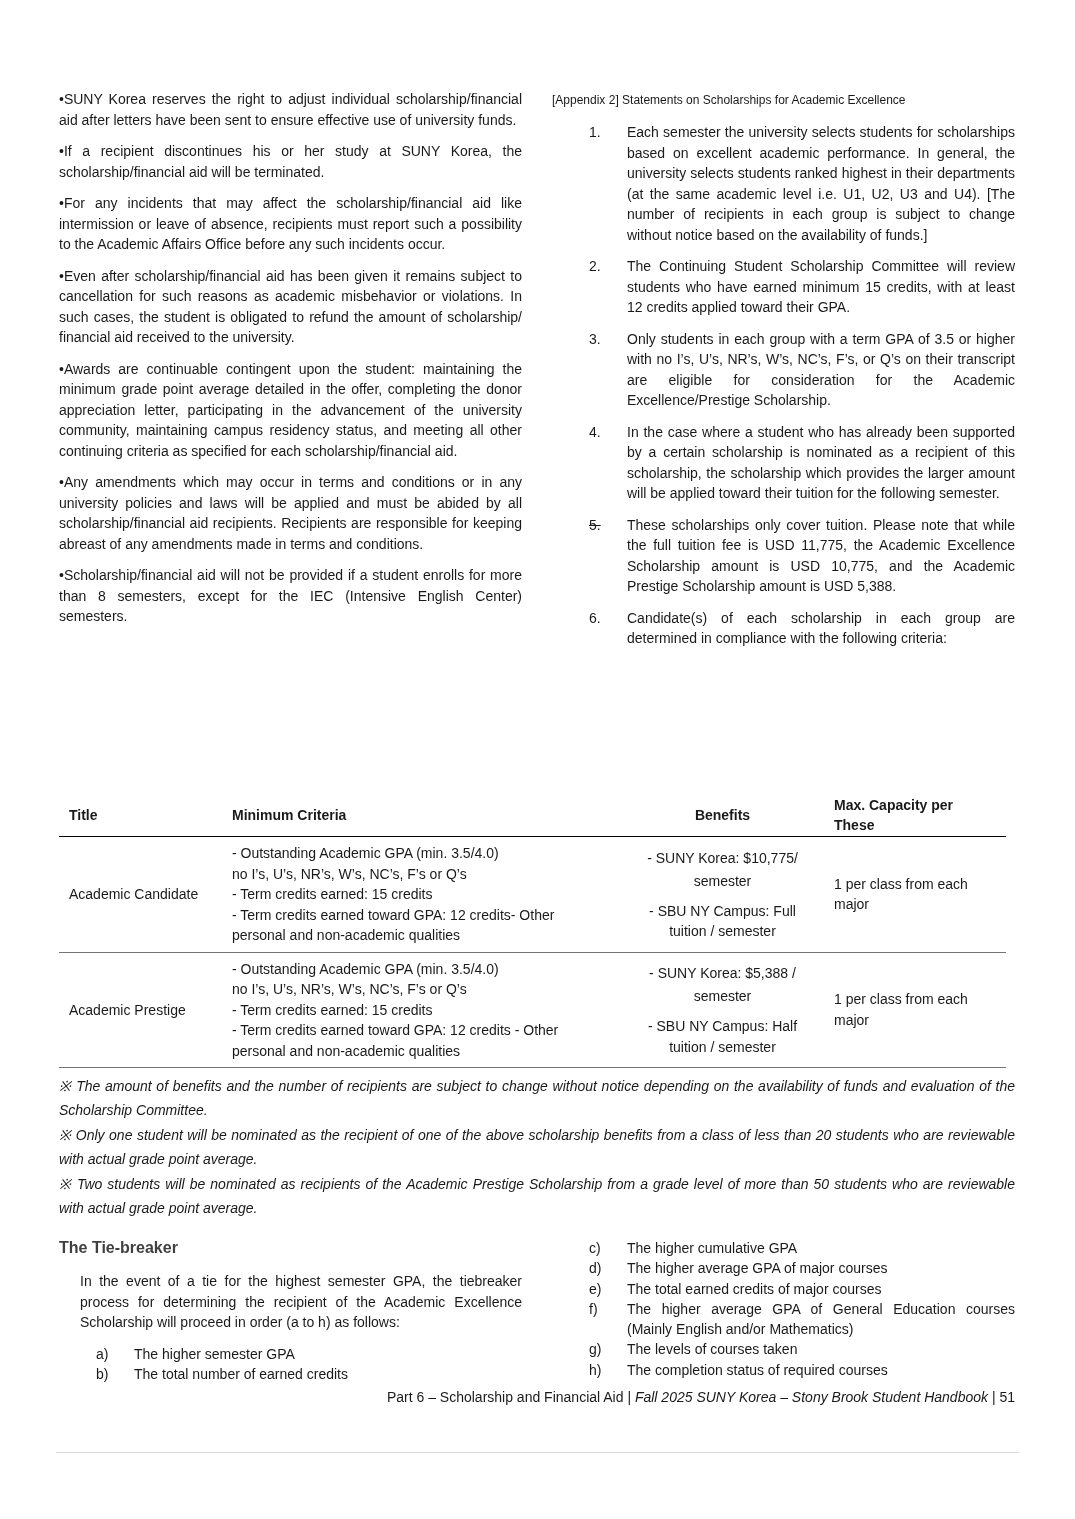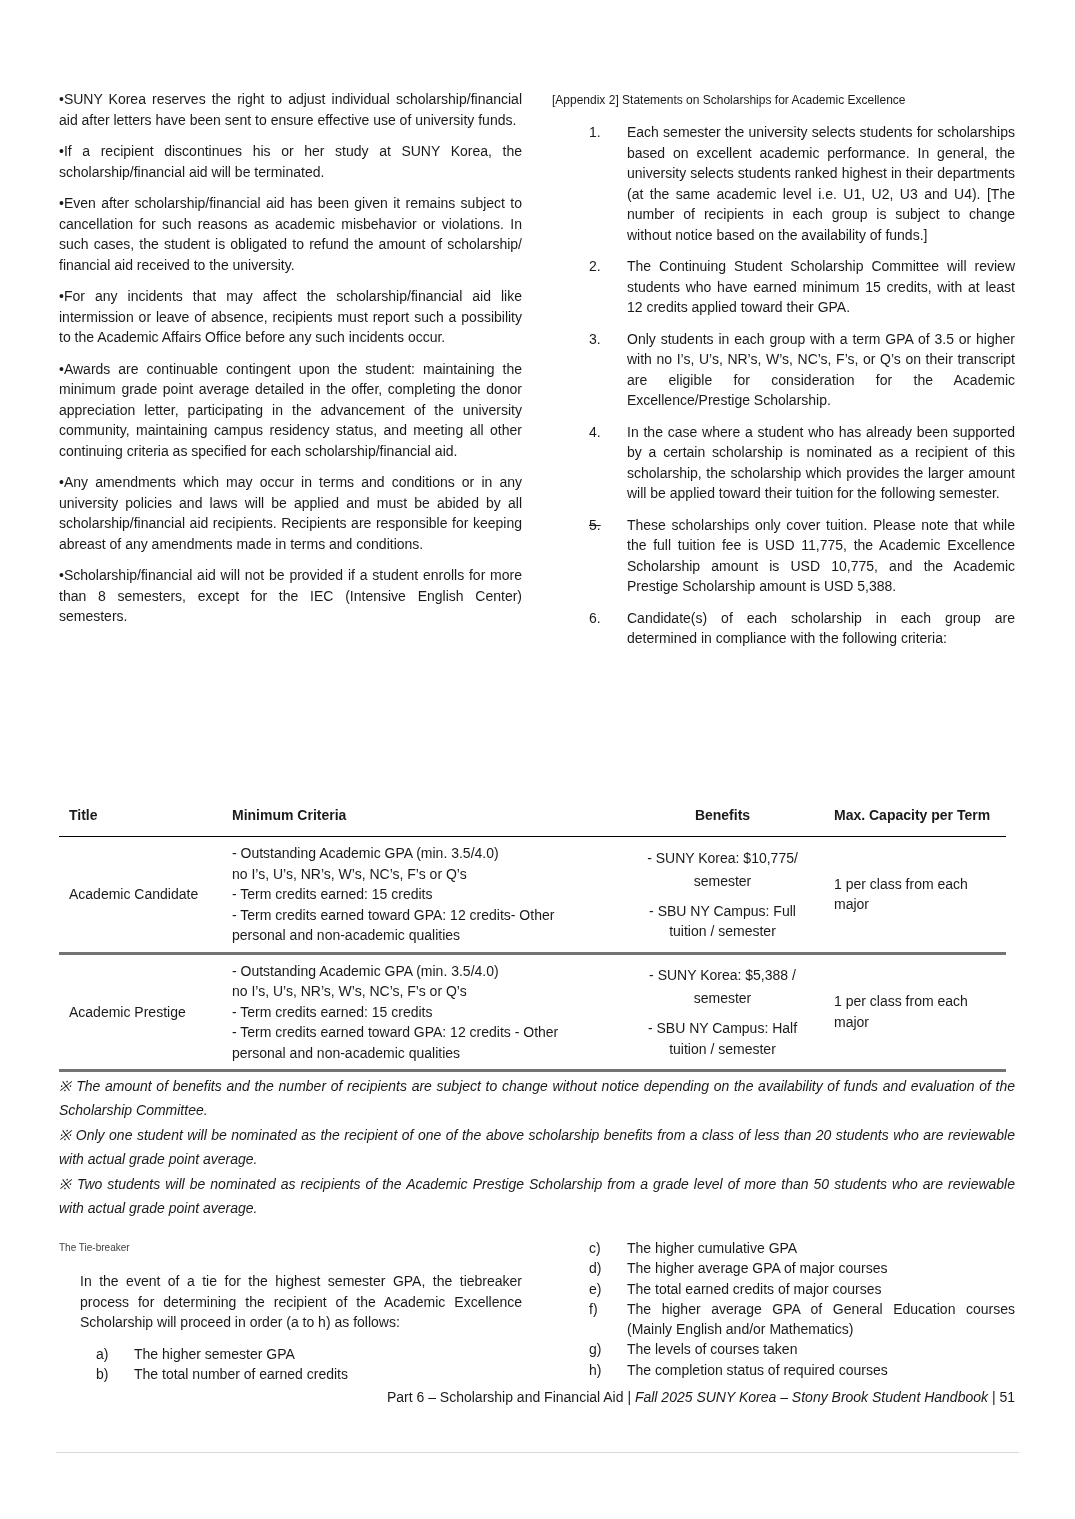--- a/index.html
+++ b/index.html
@@ -18,52 +18,52 @@
   .num-item { position:relative; padding-left:75px; font-size:14px; line-height:20.5px;
               text-align:justify; margin:0 0 11px 0; }
   .num-item .num { position:absolute; left:37px; top:0; }
   .num-item .num.struck { text-decoration:line-through; }
 
   
   .sch-table { position:absolute; left:59px; top:792px; width:947px; border-collapse:collapse;
                font-size:14px; line-height:20.5px; }
   .sch-table th { font-weight:bold; text-align:left; vertical-align:middle; padding:2px 10px 0 10px;
                   border-bottom:1px solid #000; height:42px; }
-  .sch-table td { vertical-align:middle; padding:6px 10px 6px 10px; border-bottom:3px solid #737373; }
+  .sch-table td { vertical-align:middle; padding:6px 10px 6px 10px; border-bottom:1px solid #737373; }
   .sch-table .c1 { width:143px; }
   .sch-table .c2 { width:379px; }
   .sch-table .c3 { width:183px;text-align:center; }
   .benefit-line { display:block; margin:0; }
   .benefit-line + .benefit-line { margin-top:8px; }
 
   .notes { position:absolute; left:59px; top:1074px; width:956px; }
   .note { font-style:italic; font-size:14px; line-height:24px; text-align:justify; margin:0 0 1px 0; }
 
   .tie { position:absolute; left:59px; top:1238px; width:463px; }
-  .tie-title { font-weight:normal; font-size:10px; color:#404040; margin:0 0 13px 0; line-height:20px; }
+  .tie-title { font-weight:bold; font-size:16px; color:#404040; margin:0 0 13px 0; line-height:20px; }
   .alpha-list { margin:0; padding:0; list-style:none; }
   .alpha-item { position:relative; padding-left:75px; font-size:14px; line-height:20.3px; text-align:justify; }
   .alpha-item .lbl { position:absolute; left:37px; top:0; }
   .tie .alpha-list { margin-top:11px; }
   .tie-right { position:absolute; left:552px; top:1238px; width:463px; }
 
   .footer-rule { position:absolute; left:56px; top:1452px; width:963px; height:1px; background:#d9d9d9; }
   .footer { position:absolute; right:60px; top:1388px; font-size:14px; line-height:18px; color:#1a1a1a; white-space:nowrap; }
   .footer .ital { font-style:italic; }
 </style>
 </head>
 <body>
 
 <div class="page">
 
   <div class="col-left">
     <p class="para">•SUNY Korea reserves the right to adjust individual scholarship/financial aid after letters have been sent to ensure effective use of university funds.</p>
     <p class="para">•If a recipient discontinues his or her study at SUNY Korea, the scholarship/financial aid will be terminated.</p>
+    <p class="para">•For any incidents that may affect the scholarship/financial aid like intermission or leave of absence, recipients must report such a possibility to the Academic Affairs Office before any such incidents occur.</p>
     <p class="para">•Even after scholarship/financial aid has been given it remains subject to cancellation for such reasons as academic misbehavior or violations. In such cases, the student is obligated to refund the amount of scholarship/ financial aid received to the university.</p>
-    <p class="para">•For any incidents that may affect the scholarship/financial aid like intermission or leave of absence, recipients must report such a possibility to the Academic Affairs Office before any such incidents occur.</p>
     <p class="para">•Awards are continuable contingent upon the student: maintaining the minimum grade point average detailed in the offer, completing the donor appreciation letter, participating in the advancement of the university community, maintaining campus residency status, and meeting all other continuing criteria as specified for each scholarship/financial aid.</p>
     <p class="para">•Any amendments which may occur in terms and conditions or in any university policies and laws will be applied and must be abided by all scholarship/financial aid recipients. Recipients are responsible for keeping abreast of any amendments made in terms and conditions.</p>
     <p class="para">•Scholarship/financial aid will not be provided if a student enrolls for more than 8 semesters, except for the IEC (Intensive English Center) semesters.</p>
   </div>
 
   <div class="col-right">
     <h2 class="appendix-title" style="font-weight:normal;">[Appendix 2] Statements on Scholarships for Academic Excellence</h2>
     <ol class="num-list">
       <li class="num-item"><span class="num">1.</span><span>Each semester the university selects students for scholarships based on excellent academic performance. In general, the university selects students ranked highest in their departments (at the same academic level i.e. U1, U2, U3 and U4). [The number of recipients in each group is subject to change without notice based on the availability of funds.]</span></li>
       <li class="num-item"><span class="num">2.</span><span>The Continuing Student Scholarship Committee will review students who have earned minimum 15 credits, with at least 12 credits applied toward their GPA.</span></li>
@@ -73,21 +73,21 @@
       <li class="num-item"><span class="num">6.</span><span>Candidate(s) of each scholarship in each group are determined in compliance with the following criteria:</span></li>
     </ol>
   </div>
 
   <table class="sch-table">
     <thead>
       <tr>
         <th class="c1">Title</th>
         <th class="c2">Minimum Criteria</th>
         <th class="c3">Benefits</th>
-        <th>Max. Capacity per Term</th>
+        <th>Max. Capacity per These</th>
       </tr>
     </thead>
     <tbody>
       <tr>
         <td class="c1">Academic Candidate</td>
         <td class="c2">
           <div>- Outstanding Academic GPA (min. 3.5/4.0)</div>
           <div>no I’s, U’s, NR’s, W’s, NC’s, F’s or Q’s</div>
           <div>- Term credits earned: 15 credits</div>
           <div>- Term credits earned toward GPA: 12  credits- Other personal and non-academic qualities</div>

